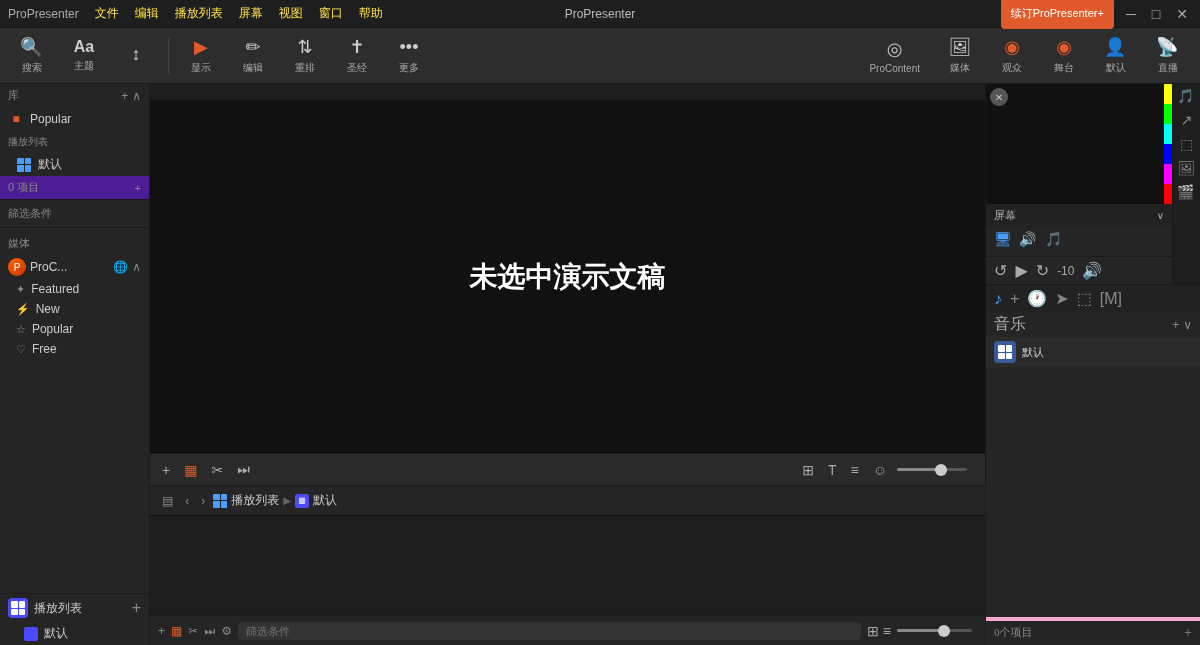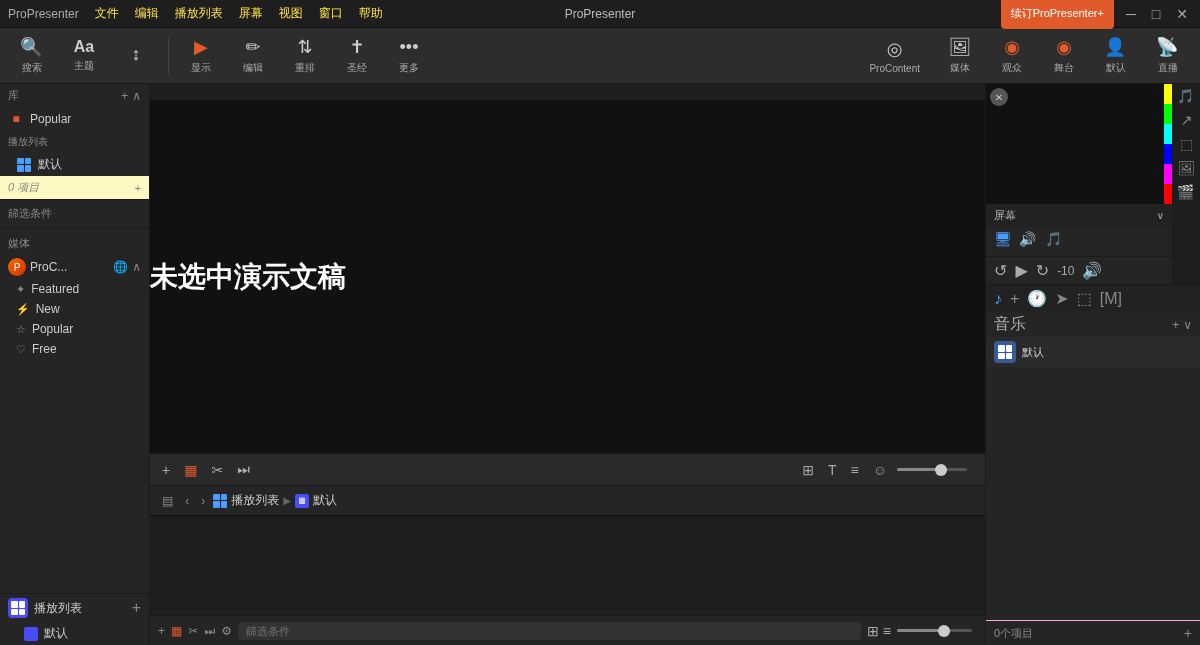--- a/index.html
+++ b/index.html
@@ -171,22 +171,21 @@
     }
 
     
     #items-count-bar {
       display: flex;
       align-items: center;
       justify-content: space-between;
       padding: 4px 8px;
       font-size: 11px;
       color: #888;
-      background: #fef9c3;
-      font-style: italic;
+      background: #4c1d95;
     }
 
     
     #filter-section {
       padding: 6px 8px;
       border-top: 1px solid #1a1a1a;
       font-size: 11px;
       color: #888;
     }
 
@@ -287,21 +286,21 @@
       flex-direction: column;
       background: #1e1e1e;
     }
 
     
     #preview-area {
       flex: 1;
       background: #111;
       display: flex;
       align-items: center;
-      justify-content: flex-start;
+      justify-content: center;
       position: relative;
       margin-top: 16px;
     }
     #preview-text {
       color: #fff;
       font-size: 28px;
       font-weight: bold;
     }
 
     
@@ -576,25 +575,26 @@
     }
     .audio-item-name {
       font-size: 11px;
       color: #ccc;
       flex: 1;
     }
 
     
     #audio-count-bar {
       display: flex;
-      align-items: flex-end;
+      align-items: flex-start;
       justify-content: space-between;
       padding: 4px 8px;
-      border-top: 1px solid #f9a8d4;
+      border-top: 4px solid #f9a8d4;
       margin-top: auto;
+      font-family: Liberation Serif, serif;
     }
     .audio-count-text {
       font-size: 11px;
       color: #888;
     }
 
     
     #main {
       display: flex;
       height: calc(645px - 28px - 56px);

